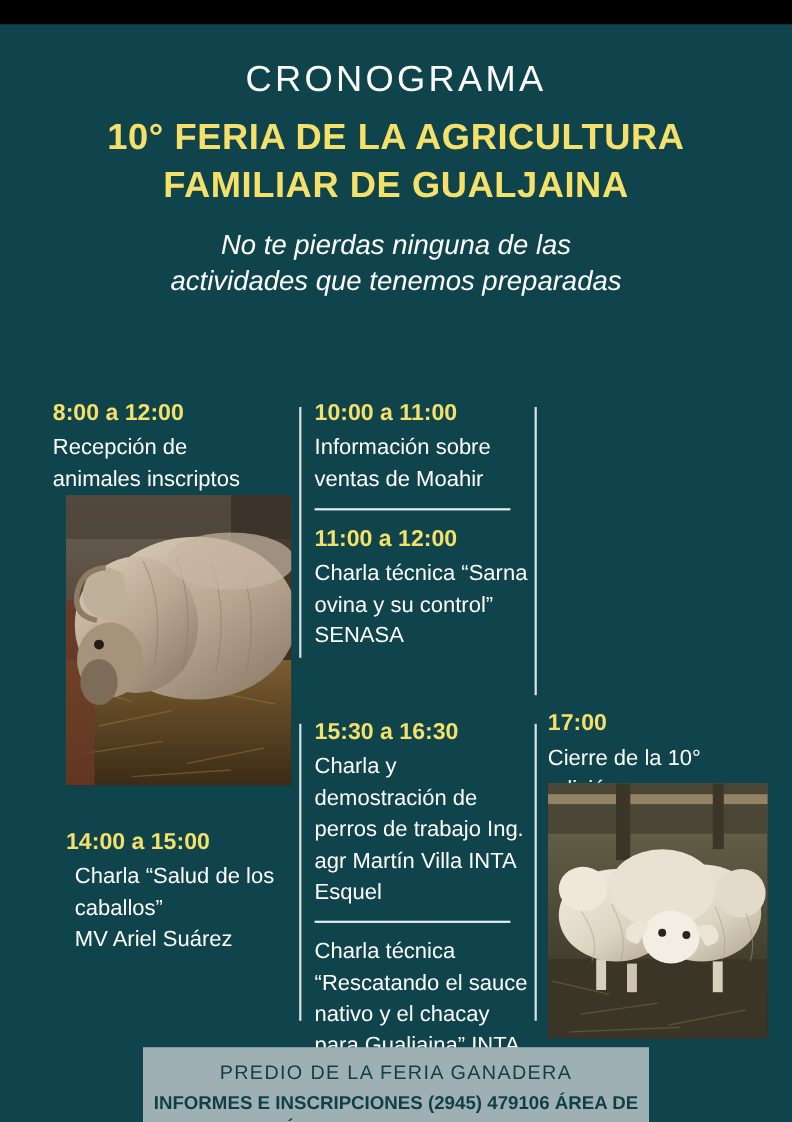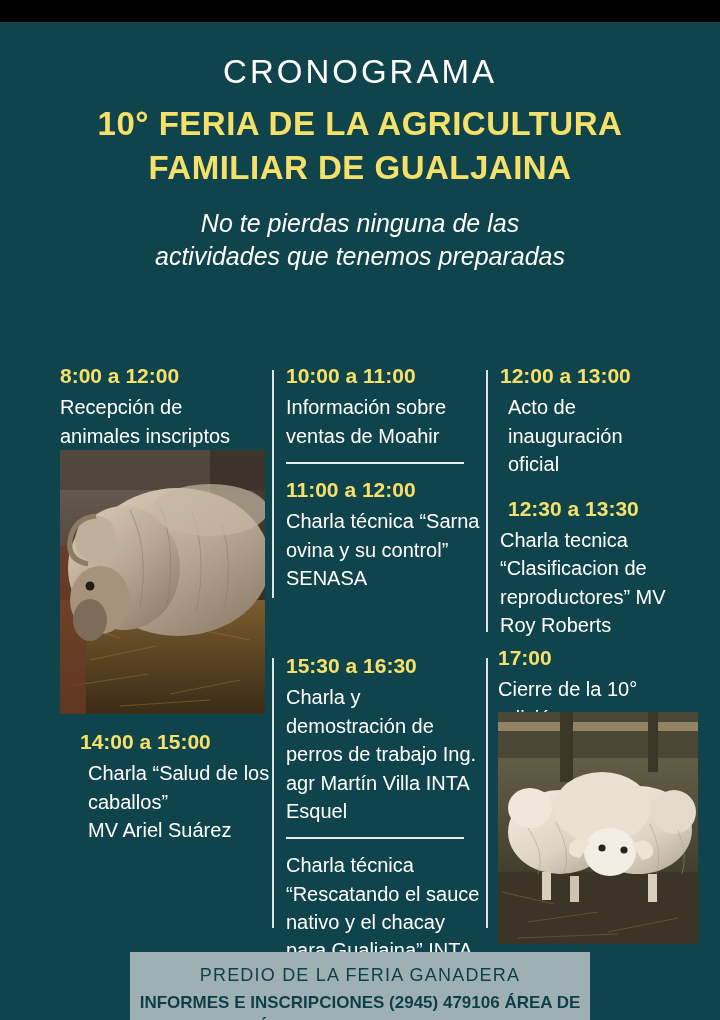--- a/index.html
+++ b/index.html
@@ -69,21 +69,21 @@
     color: #f5e06a;
     font-size: 29px;
     font-weight: bold;
   }
 
   
   .col {
     position: absolute;
     color: #ffffff;
   }
-  .col-1 { left: 60px;  top: 340px; width: 205px; }
+  .col-1 { left: 48px;  top: 340px; width: 205px; }
   .col-2 { left: 286px; top: 340px; width: 198px; }
   .col-3 { left: 500px; top: 340px; width: 200px; }
 
   .vrule {
     position: absolute;
     width: 2px;
     background: #ffffff;
     opacity: 0.85;
   }
   .vr-1 { left: 272px; top: 348px; height: 228px; }
@@ -228,21 +228,21 @@
         <g stroke="#8a7b66" stroke-width="1" opacity="0.55">
           <path d="M70 60 q20 40 10 96" fill="none"></path>
           <path d="M100 56 q18 46 6 104" fill="none"></path>
           <path d="M132 62 q16 44 4 100" fill="none"></path>
           <path d="M162 74 q12 40 2 86" fill="none"></path>
         </g>
         <ellipse cx="150" cy="60" rx="58" ry="26" fill="#c6b7a1" opacity="0.7"></ellipse>
       </svg>
     </div>
 
-    <div class="col" style="left:60px; top:706px; width:215px;margin-left:20px;">
+    <div class="col" style="left:60px; top:730px; width:215px;">
       <div class="slot">
         <div class="time">14:00 a 15:00</div>
         <div class="desc sl-indent" style="white-space:pre-line">Charla “Salud de los caballos”
 MV Ariel Suárez</div>
       </div>
     </div>
 
     <div class="col col-2">
       <div class="slot">
         <div class="time">10:00 a 11:00</div>
@@ -259,31 +259,20 @@
       <div class="slot">
         <div class="time">15:30 a 16:30</div>
         <div class="desc">Charla y demostración de perros de trabajo Ing. agr Martín Villa INTA Esquel</div>
       </div>
       <div class="hrule"></div>
       <div class="slot">
         <div class="desc">Charla técnica “Rescatando el sauce nativo y el chacay para Gualjaina” INTA Esquel</div>
       </div>
     </div>
 
-    <div class="col col-3">
-      <div class="slot">
-        <div class="time">12:00 a 13:00</div>
-        <div class="desc sl-indent" style="width:120px">Acto de inauguración oficial</div>
-      </div>
-      <div style="height:10px"></div>
-      <div class="slot">
-        <div class="time sl-indent">12:30 a 13:30</div>
-        <div class="desc">Charla tecnica “Clasificacion de reproductores” MV Roy Roberts</div>
-      </div>
-    </div>
 
     <div class="col" style="left:498px; top:622px; width:200px;">
       <div class="slot">
         <div class="time">17:00</div>
         <div class="desc">Cierre de la 10° edición</div>
       </div>
     </div>
 
     <div class="photo photo-sheep-white">
       <svg class="ph-inner" viewBox="0 0 200 232" preserveAspectRatio="none">

